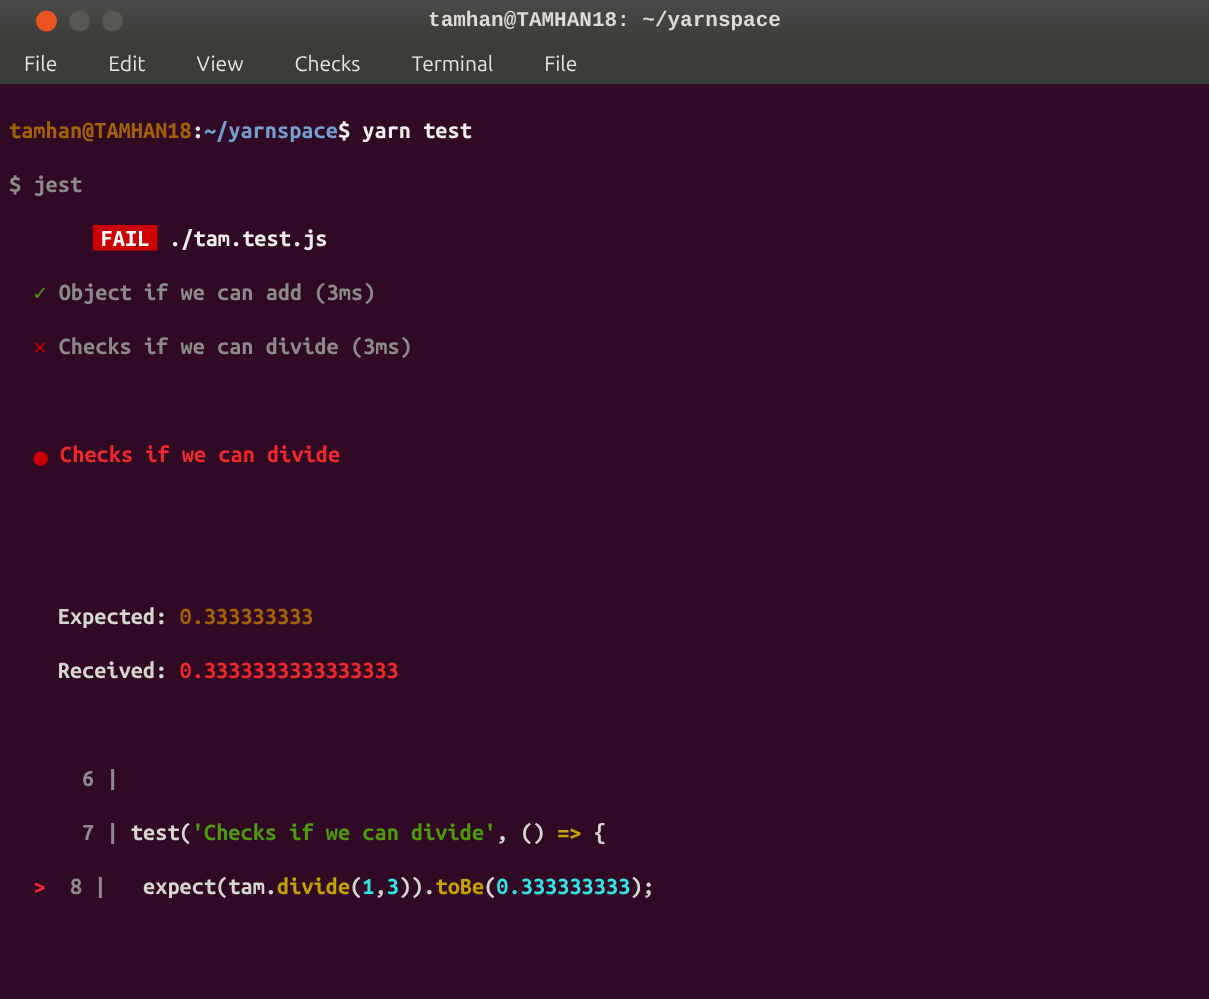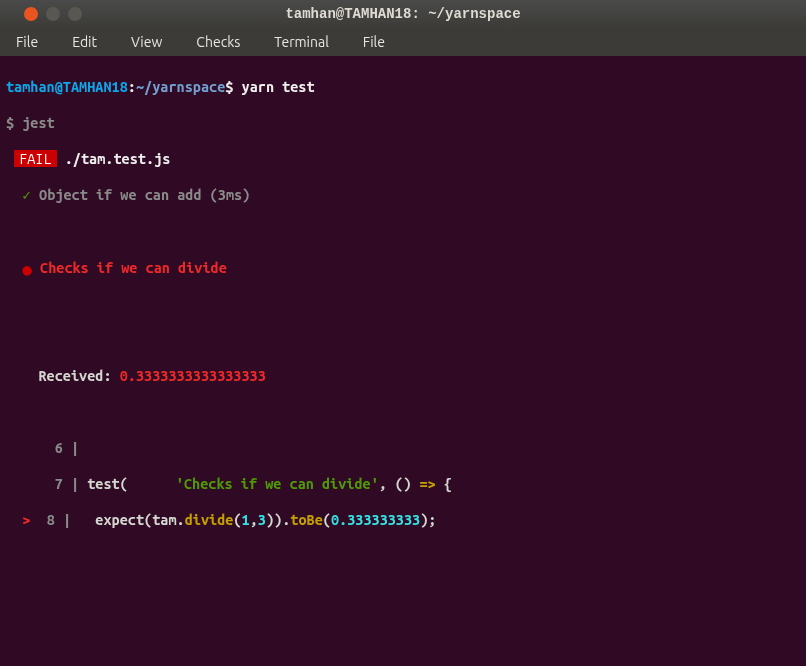--- a/index.html
+++ b/index.html
@@ -28,30 +28,30 @@
   }
   .menubar-item { padding: 4px 10px; cursor: pointer; }
   
   .terminal {
     background: #300a24; color: #d3d7cf; padding: 4px 6px 6px 6px;
     font-size: 14.5px; line-height: 18px; white-space: pre;
     height: calc(100% - 56px); font-weight: 600;
   }
   .ln { display: block; }
   
-  .c-green  { color: #4e9a06; margin-left: 48px; }
-  .c-green-b{ color: #0ea5e9; }
+  .c-green  { color: #4e9a06; }
+  .c-green-b{ color: #a16207; }
   .c-teal   { color: #34e2e2; }
   .c-white  { color: #eeeeec; }
   .c-dim    { color: #8a8a8a; }
   .c-red-b  { color: #ef2929; }
   .c-yellow { color: #c4a000; }
   .c-blue   { color: #729fcf; text-align: right; }
   
-  .fail-badge { background: #cc0000; color: #ffffff; padding: 0 5px; font-weight: normal; }
+  .fail-badge { background: #cc0000; color: #ffffff; padding: 0 5px; font-weight: bold; margin-left: 48px; }
   .checkmark { color: #4e9a06; }
   .cross { color: #cc0000; }
   .bullet { color: #cc0000; font-size: 16px; position: relative; top: 2px; }
   
   .b { font-weight: bold; }
 </style>
 </head>
 <body>
 
 <div class="titlebar">
@@ -70,24 +70,26 @@
   <div class="menubar-item">Checks</div>
   <div class="menubar-item">Terminal</div>
   <div class="menubar-item">File</div>
 </div>
 
 <div class="terminal">
 <span class="ln"><span class="c-green-b b">tamhan@TAMHAN18</span><span class="c-white b">:</span><span class="c-blue b">~/yarnspace</span><span class="c-white">$</span><span> </span><span class="c-white">yarn test</span></span>
 <span class="ln"><span class="c-dim">$</span><span> </span><span class="c-dim">jest</span></span>
 <span class="ln"> <span class="fail-badge">FAIL</span> <span class="c-white b">./tam.test.js</span></span>
 <span class="ln">  <span class="checkmark">✓</span> <span class="c-dim">Object if we can add</span> <span class="c-dim">(3ms)</span></span>
+<span class="ln">  <span class="cross">✕</span> <span class="c-dim">Checks if we can divide</span> <span class="c-dim">(3ms)</span></span>
 <span class="ln"> </span>
 <span class="ln">  <span class="bullet">●</span> <span class="c-red-b b">Checks if we can divide</span></span>
 <span class="ln"> </span>
 <span class="ln"> </span>
+<span class="ln">    <span>Expected: </span><span class="c-green-b">0.333333333</span></span>
 <span class="ln">    <span>Received: </span><span class="c-red-b">0.3333333333333333</span></span>
 <span class="ln"> </span>
 <span class="ln">    <span class="c-dim">  </span><span class="c-dim">6</span><span class="c-dim"> </span><span class="c-dim">|</span></span>
 <span class="ln">    <span class="c-dim">  </span><span class="c-dim">7</span><span class="c-dim"> </span><span class="c-dim">|</span><span> test(</span><span class="c-green">'Checks if we can divide'</span><span>, () </span><span class="c-yellow">=&gt;</span><span> {</span></span>
 <span class="ln">  <span class="c-red-b b">&gt;</span><span class="c-dim">  </span><span class="c-dim">8</span><span class="c-dim"> </span><span class="c-dim">|</span><span>   expect(tam.</span><span class="c-yellow">divide</span><span>(</span><span class="c-teal">1</span><span>,</span><span class="c-teal">3</span><span>)).</span><span class="c-yellow">toBe</span><span>(</span><span class="c-teal">0.333333333</span><span>);</span></span>
 
 
 
 
 

